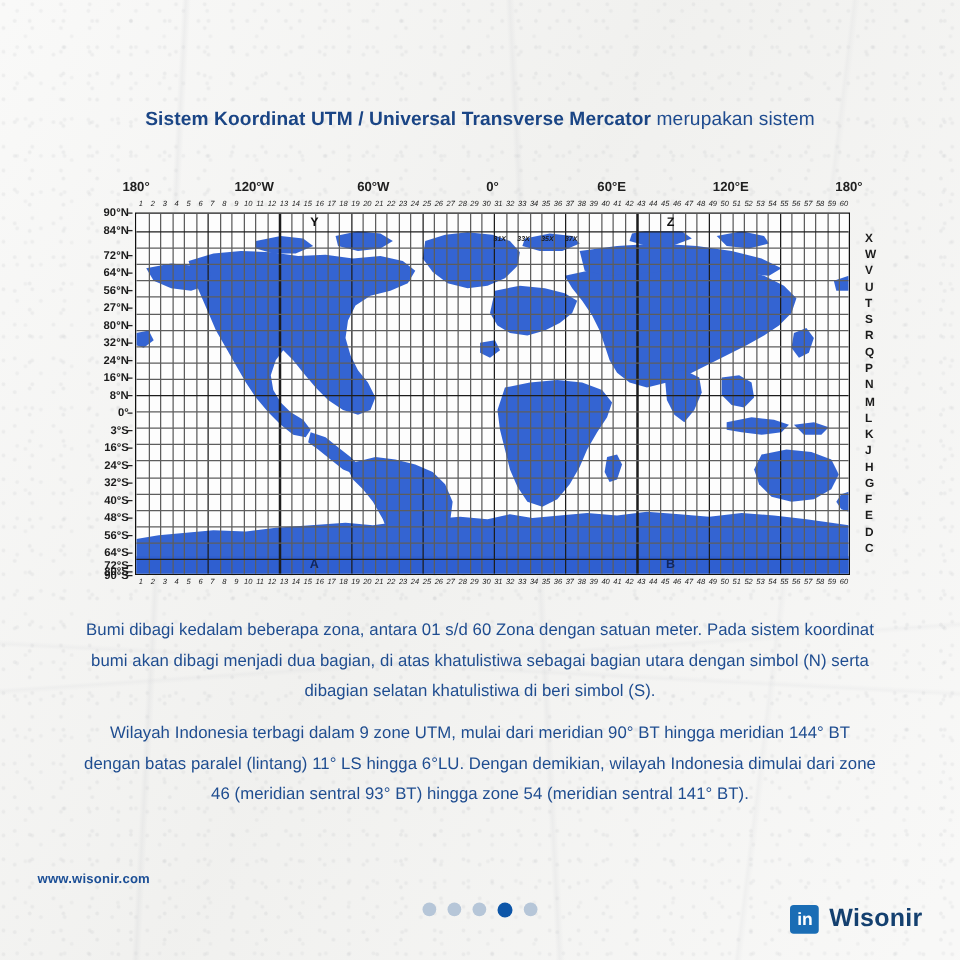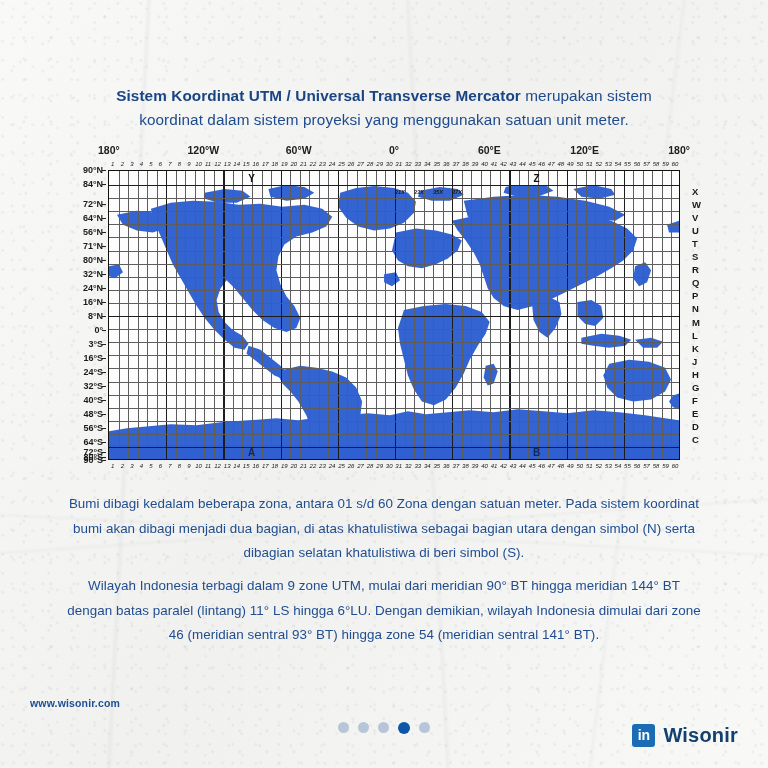--- a/index.html
+++ b/index.html
@@ -211,21 +211,20 @@
 </style>
 </head>
 <body>
 
 <div id="paper"></div>
 
 <div id="root">
 
   <div id="heading">
     <span class="hl">Sistem Koordinat UTM / Universal Transverse Mercator</span><span> merupakan sistem</span><br>
-    <span>koordinat dalam sistem proyeksi yang menggunakan satuan unit meter.</span>
   </div>
 
   <div id="map-figure">
 
     <div id="lon-labels">
         <div class="axis-lon" style="left: 48px; transform: translateX(-46%);">180°</div>
         <div class="axis-lon" style="left: 143.334px;">120°W</div>
         <div class="axis-lon" style="left: 238.666px;">60°W</div>
         <div class="axis-lon" style="left: 334px;">0°</div>
         <div class="axis-lon" style="left: 429.334px;">60°E</div>
@@ -362,21 +361,21 @@
         <div class="lat-label" style="top: 0px;">90°N</div>
         <div class="lat-tick" style="top: 0px;"></div>
         <div class="lat-label" style="top: 13.92px; padding-left: 28px;">84°N</div>
         <div class="lat-tick" style="top: 13.92px;"></div>
         <div class="lat-label" style="top: 33.93px;">72°N</div>
         <div class="lat-tick" style="top: 33.93px;"></div>
         <div class="lat-label" style="top: 47.85px;">64°N</div>
         <div class="lat-tick" style="top: 47.85px;"></div>
         <div class="lat-label" style="top: 62.06px;">56°N</div>
         <div class="lat-tick" style="top: 62.06px;"></div>
-        <div class="lat-label" style="top: 75.98px;">71°N</div>
+        <div class="lat-label" style="top: 75.98px;">27°N</div>
         <div class="lat-tick" style="top: 75.98px;"></div>
         <div class="lat-label" style="top: 89.9px;">80°N</div>
         <div class="lat-tick" style="top: 89.9px;"></div>
         <div class="lat-label" style="top: 104.11px;">32°N</div>
         <div class="lat-tick" style="top: 104.11px;"></div>
         <div class="lat-label" style="top: 118.03px;">24°N</div>
         <div class="lat-tick" style="top: 118.03px;"></div>
         <div class="lat-label" style="top: 131.95px;">16°N</div>
         <div class="lat-tick" style="top: 131.95px;"></div>
         <div class="lat-label" style="top: 145.87px;">8°N</div>

